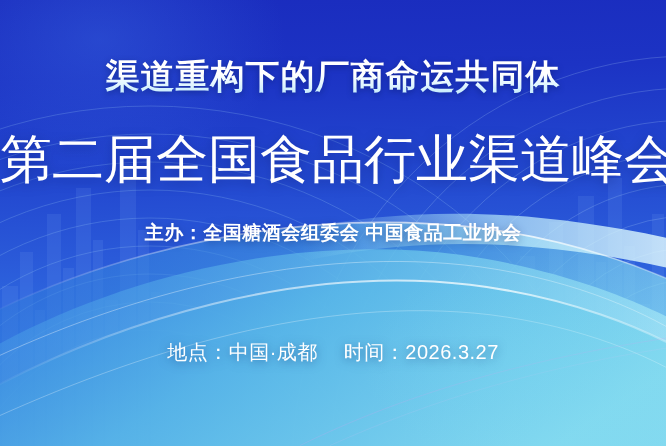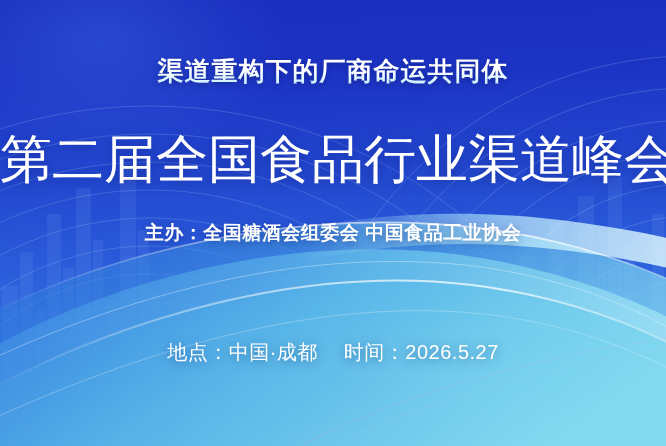--- a/index.html
+++ b/index.html
@@ -47,21 +47,21 @@
   }
 
   
   .content{position:relative;z-index:5;width:100%;height:100%;}
 
   .subtitle{
     position:absolute;top:57px;left:0;width:100%;
     text-align:center;
     font-family:"Liberation Serif","DejaVu Serif",serif;
     font-weight:bold;
-    font-size:26px;
+    font-size:34px;
     letter-spacing:1px;
     line-height:1.18;
     background:linear-gradient(180deg,#ffffff 0%,#ffffff 42%,#e2f6ff 68%,#b9e6fb 100%);
     -webkit-background-clip:text;
     background-clip:text;
     color:transparent;
     -webkit-text-fill-color:transparent;
     text-shadow:none;
     filter:drop-shadow(0 2px 3px rgba(5,20,90,.45));
     white-space:nowrap;
@@ -226,17 +226,17 @@
 
   <div class="content">
 
     <div class="subtitle">渠道重构下的厂商命运共同体</div>
 
     <div class="title">第二届全国食品行业渠道峰会</div>
 
     <div class="organizer">主办：全国糖酒会组委会  中国食品工业协会</div>
 
     <div class="footer">
-      <span>地点：中国·成都</span><span class="gap"></span><span>时间：2026.5.27</span>
+      <span>地点：中国·成都</span><span class="gap"></span><span>时间：2026.3.27</span>
     </div>
 
   </div>
 </div>
 
 </body></html>

